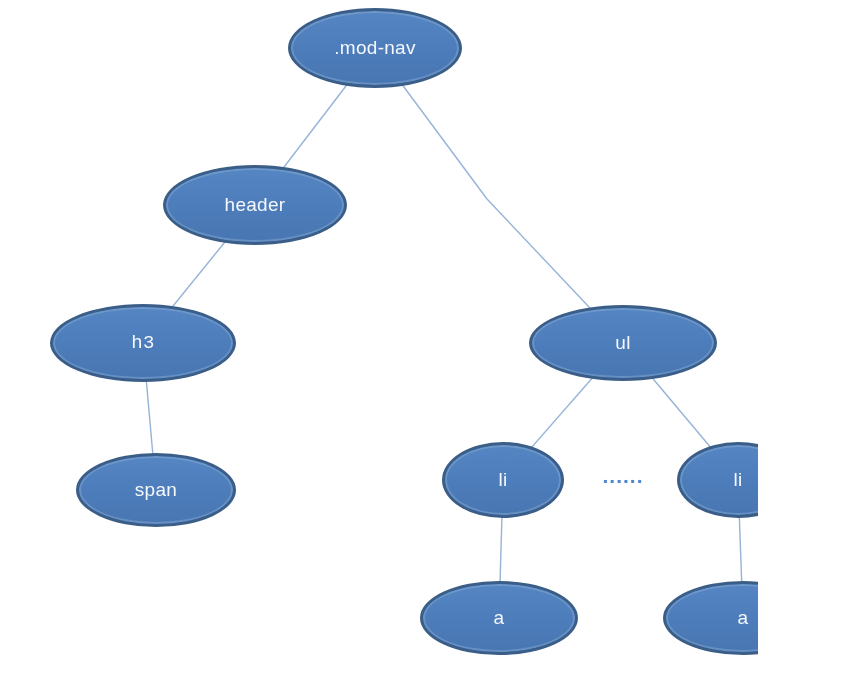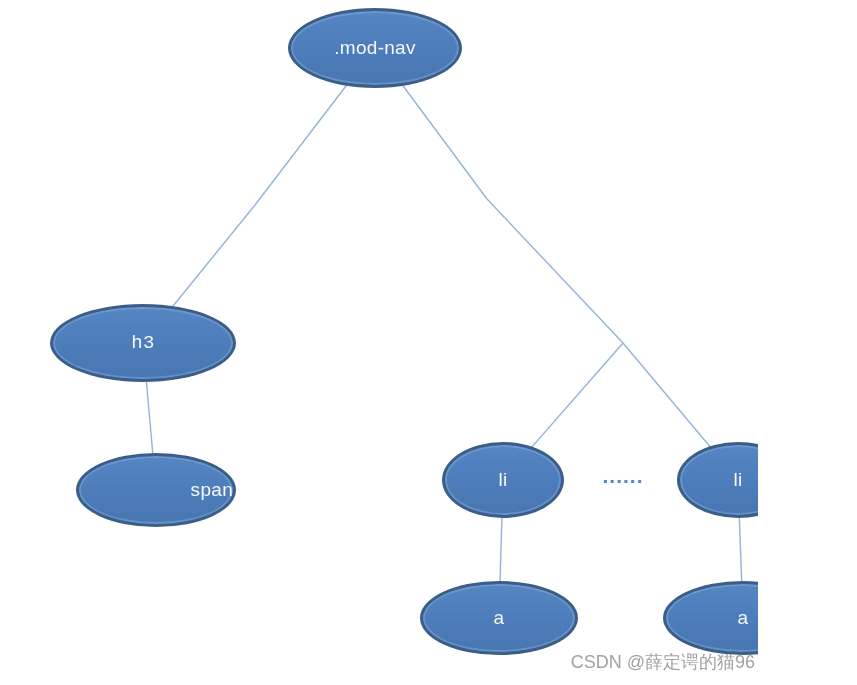--- a/index.html
+++ b/index.html
@@ -86,28 +86,34 @@
       <line x1="623" y1="343" x2="503" y2="480"></line>
       <line x1="623" y1="343" x2="738" y2="480"></line>
       <line x1="503" y1="480" x2="499" y2="618"></line>
       <line x1="738" y1="480" x2="743" y2="618"></line>
     </svg>
 
   <div class="node" style="left:288px; top:8px; width:174px; height:80px;">
     <span>.mod-nav</span>
   </div>
 
+  <div class="node" style="left:163px; top:165px; width:184px; height:80px;">
+    <span>header</span>
+  </div>
 
 
   <div class="node" style="left:50px; top:304px; width:186px; height:78px;font-family:Liberation Mono, monospace;">
     <span>h3</span>
   </div>
 
+  <div class="node" style="left:529px; top:305px; width:188px; height:76px;">
+    <span>ul</span>
+  </div>
 
-  <div class="node" style="left:76px; top:453px; width:160px; height:74px;justify-content:flex-end;">
+  <div class="node" style="left:76px; top:453px; width:160px; height:74px;">
     <span>span</span>
   </div>
 
   <div class="node" style="left:442px; top:442px; width:122px; height:76px;">
     <span>li</span>
   </div>
 
   <div class="node" style="left:677px; top:442px; width:122px; height:76px;">
     <span>li</span>
   </div>
@@ -115,15 +121,14 @@
   <div class="node" style="left:420px; top:581px; width:158px; height:74px;">
     <span>a</span>
   </div>
 
   <div class="node" style="left:663px; top:581px; width:160px; height:74px;">
     <span>a</span>
   </div>
 
   <div class="dots">......</div>
 
-  <div class="watermark">CSDN @薛定谔的猫96</div>
 
 </div>
 
 </body></html>

